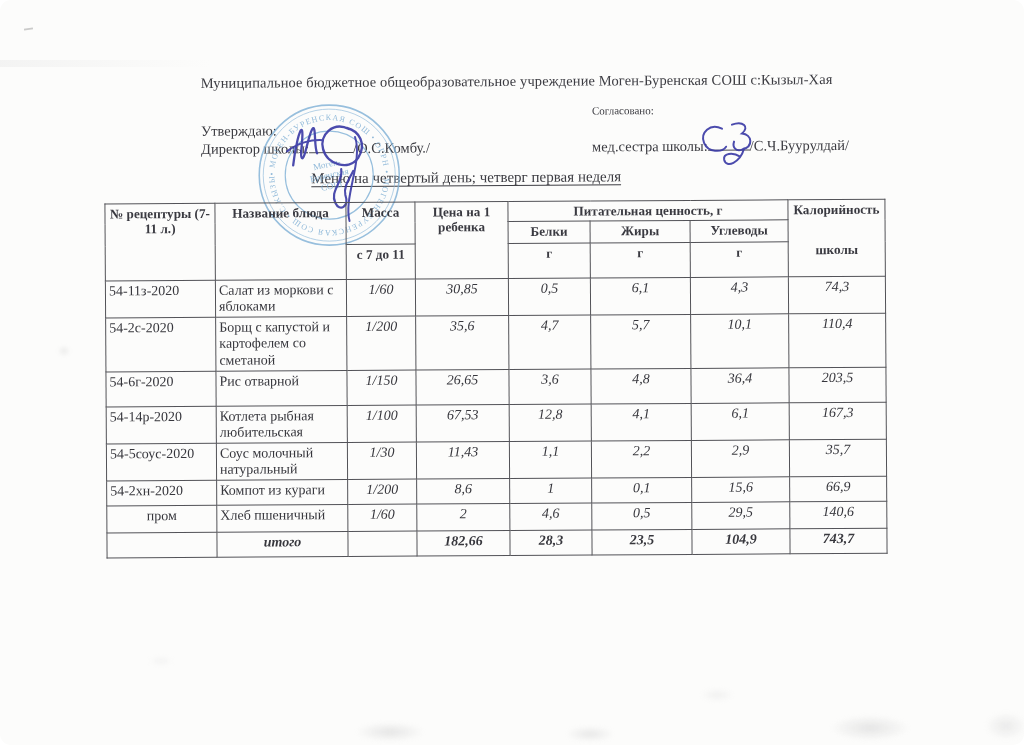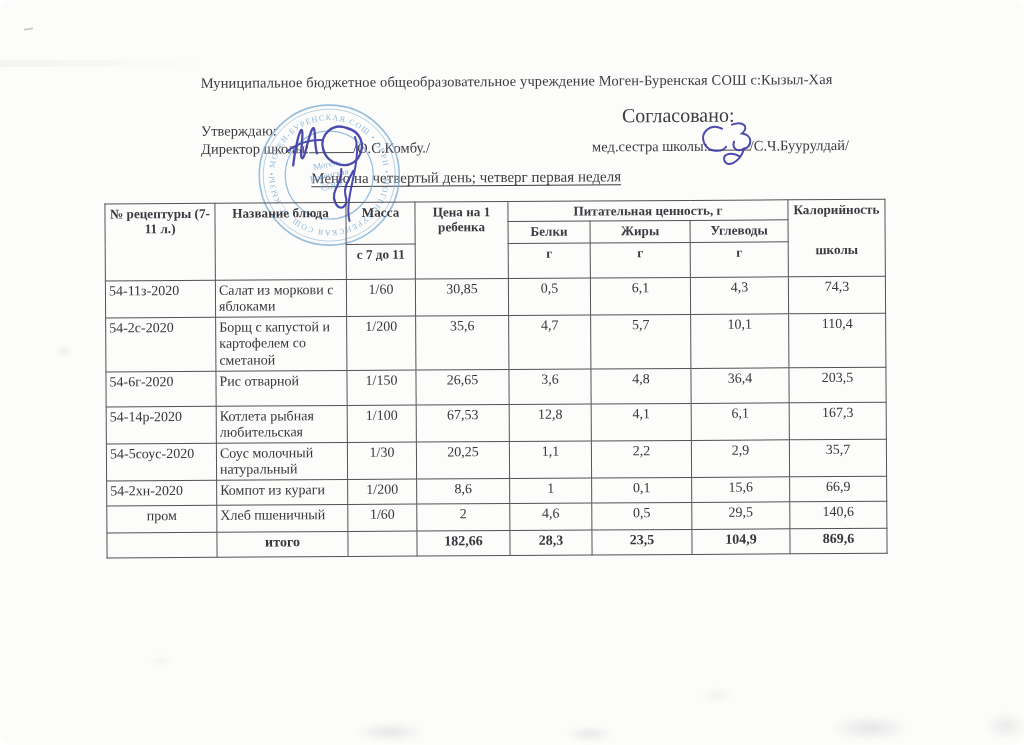--- a/index.html
+++ b/index.html
@@ -2,40 +2,40 @@
 <html><head>
 <meta charset="utf-8">
 <style>
   html,body{margin:0;padding:0;}
   .page{position:relative;width:1024px;height:745px;background:#fcfcfb;overflow:hidden;
         font-family:"Liberation Serif", serif;color:#3c3c42;border-radius:11px;}
   .doc{position:absolute;inset:0;transform:rotate(-0.35deg);transform-origin:50% 40%;}
   .abs{position:absolute;}
   .t-title{left:202px;top:73px;font-size:14.5px;letter-spacing:.1px;}
   .t-approve{left:202px;top:121px;font-size:14.5px;}
-  .t-agreed{left:623px;top:105px;font-size:20px;text-align:center;}
+  .t-agreed{left:593px;top:105px;font-size:11px;text-align:center;}
   .t-director{left:202px;top:137px;font-size:14.5px;}
   .t-nurse{left:593px;top:137px;font-size:14.5px;}
   .blank{display:inline-block;height:14px;border-bottom:1px solid #4a4a50;vertical-align:baseline;}
   .blank.dir{width:44px;}
   .blank.nur{width:42px;}
   .t-menu{left:312px;top:169px;font-size:15px;text-decoration:underline;text-underline-offset:3px;}
 
   table.menu{position:absolute;left:105px;top:201px;width:780px;border-collapse:collapse;
              table-layout:fixed;font-size:14px;color:#37373d;}
   table.menu th,table.menu td{border:1.5px solid #535358;vertical-align:top;padding:2px 3px;
              overflow:hidden;line-height:1.15;}
   table.menu th{font-size:13.2px;font-weight:bold;color:#3a3a41;}
   tr.h1{height:14px;} tr.h2{height:22px;} tr.h3{height:35px;}
   tr.r0{height:36px;} tr.r1{height:49px;} tr.r2{height:35px;} tr.r3{height:35px;}
   tr.r4{height:35px;} tr.r5{height:25px;} tr.r6{height:27px;} tr.rt{height:25px;}
   td.code{text-align:left;padding-left:6px;margin-left:20px;}
   td.code.c{text-align:center;}
   td.dish{text-align:left;padding-left:5px;}
-  td.num{text-align:center;}
+  td.num{text-align:center;font-style:italic;}
   .bold{font-weight:bold;}
   th.nut{padding:0;line-height:13px;font-size:13px;}
   .calwrap{display:flex;flex-direction:column;align-items:center;}
   .calwrap .unit{margin-top:25px;font-weight:bold;}
   .masswrap{text-align:center;}
 
   svg.stamp{position:absolute;left:246px;top:98px;pointer-events:none;opacity:.8;}
   svg.sig{position:absolute;pointer-events:none;}
   svg.sig1{left:286px;top:112px;}
   svg.sig2{left:697px;top:120px;}
@@ -171,21 +171,21 @@
         <td class="num">67,53</td>
         <td class="num">12,8</td>
         <td class="num">4,1</td>
         <td class="num">6,1</td>
         <td class="num">167,3</td>
       </tr>
       <tr class="r4">
         <td class="code">54-5соус-2020</td>
         <td class="dish">Соус молочный натуральный</td>
         <td class="num">1/30</td>
-        <td class="num">20,25</td>
+        <td class="num">11,43</td>
         <td class="num">1,1</td>
         <td class="num">2,2</td>
         <td class="num">2,9</td>
         <td class="num">35,7</td>
       </tr>
       <tr class="r5">
         <td class="code">54-2хн-2020</td>
         <td class="dish">Компот из кураги</td>
         <td class="num">1/200</td>
         <td class="num">8,6</td>
@@ -205,21 +205,21 @@
         <td class="num">140,6</td>
       </tr>
       <tr class="rt">
         <td></td>
         <td class="num bold">итого</td>
         <td></td>
         <td class="num bold">182,66</td>
         <td class="num bold">28,3</td>
         <td class="num bold">23,5</td>
         <td class="num bold">104,9</td>
-        <td class="num bold">869,6</td>
+        <td class="num bold">743,7</td>
       </tr>
     </tbody>
       </table>
   </div>
 
   <div class="artifact dash"></div>
   <div class="artifact spot" style="left:58px;top:346px;width:12px;height:10px;background:radial-gradient(#c9c9c9,transparent 70%);opacity:.45;"></div>
   <div class="artifact" style="left:0;top:60px;width:210px;height:7px;background:linear-gradient(90deg,#e3e3e3,transparent);opacity:.35;"></div>
   <div class="artifact spot" style="left:355px;top:722px;width:70px;height:20px;background:radial-gradient(#d6d6d6,transparent 70%);opacity:.6;"></div>
   <div class="artifact spot" style="left:565px;top:726px;width:50px;height:16px;background:radial-gradient(#d9d9d9,transparent 70%);opacity:.6;"></div>

